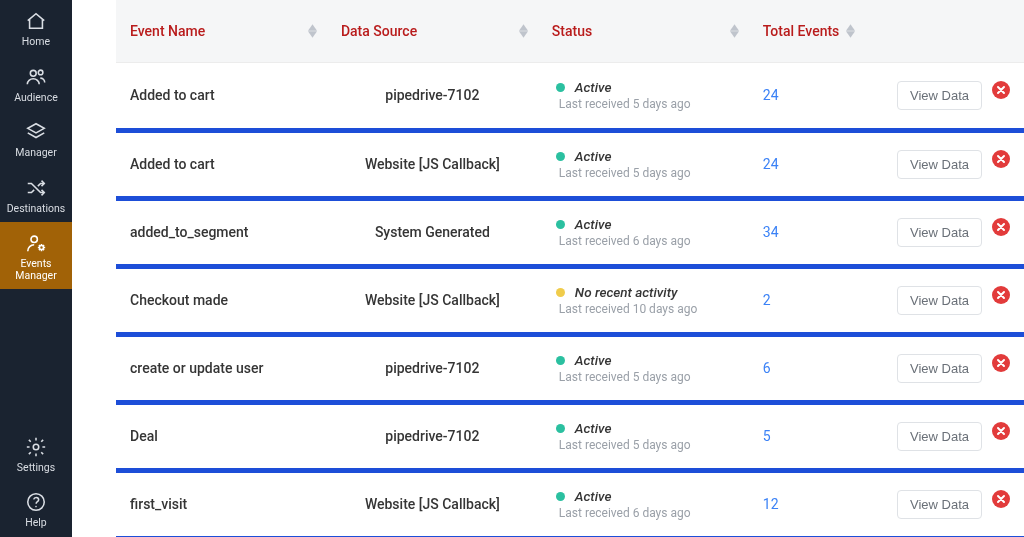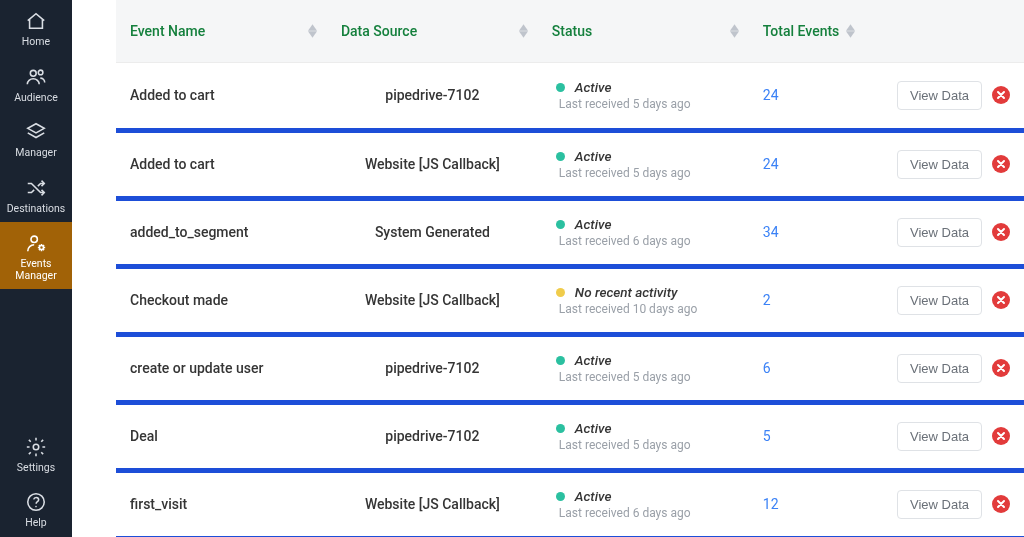--- a/index.html
+++ b/index.html
@@ -54,21 +54,21 @@
     background: #fff;
   }
 
   table.events {
     border-collapse: collapse;
     width: 908px;
     table-layout: fixed;
   }
   table.events thead th {
     background: #f5f6f7;
-    color: #15803d;
+    color: #b91c1c;
     font-weight: 500;
     font-size: 14px;
     text-align: left;
     height: 62px;
     padding: 0 14px;
     border-bottom: 1px solid #ececec;
     position: relative;
   }
   .sort-btns {
     position: absolute;
@@ -97,21 +97,21 @@
   .col-actions { width: 158px; text-align: right; }
 
   .status-wrap { display: flex; flex-direction: column; gap: 2px; padding-left: 4px;}
   .status-line { display: flex; align-items: center; gap: 10px; font-style: italic; }
   .status-dot { width: 9px; height: 9px; border-radius: 50%; flex-shrink: 0; }
   .status-dot.active { background: #2bc0a0; }
   .status-dot.idle { background: #f0cc4b; }
   .status-text { font-size: 13.5px; color: #353535; font-weight: 500;}
   .status-sub { font-size: 12px; color: #9aa0a8; margin-left: 3px; }
 
-  .actions-wrap { display: flex; align-items: center; justify-content: flex-end; gap: 10px; }
+  .actions-wrap { display: flex; align-items: flex-start; justify-content: flex-end; gap: 10px; }
   .view-btn {
     border: 1px solid #dfe2e6;
     background: #fff;
     color: #6a7078;
     font-size: 13px;
     padding: 6px 12px;
     border-radius: 4px;
     cursor: pointer;
   }
   .delete-btn {

